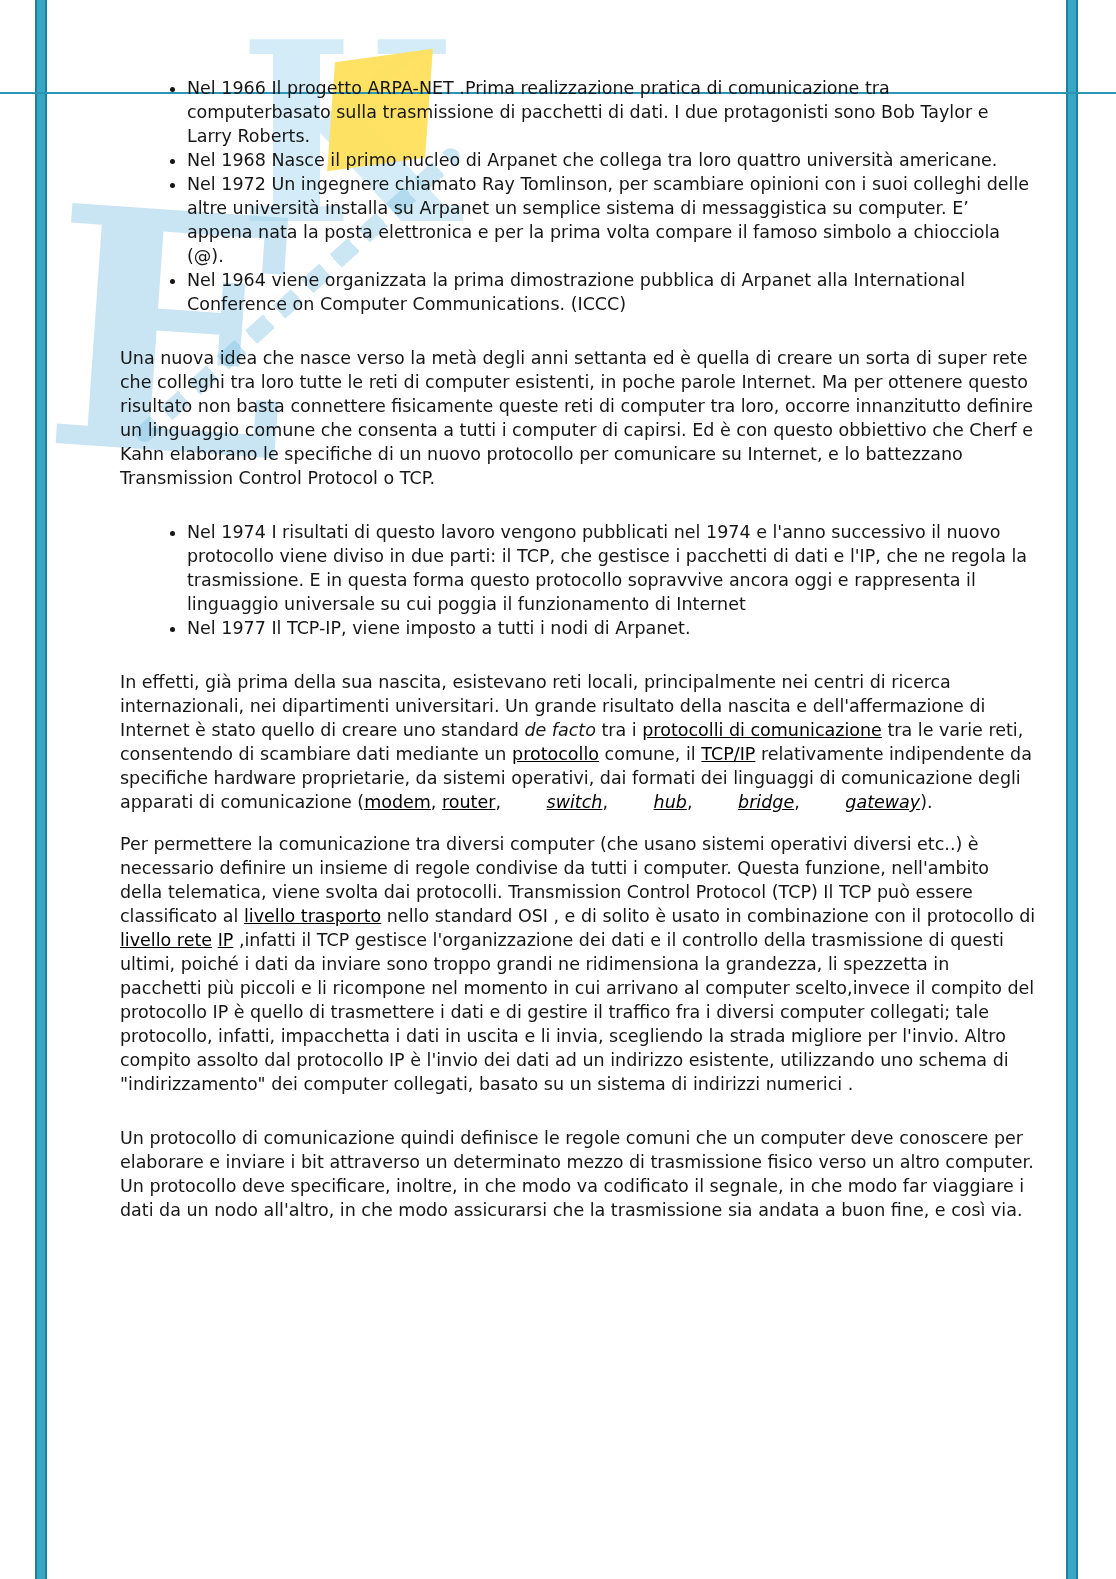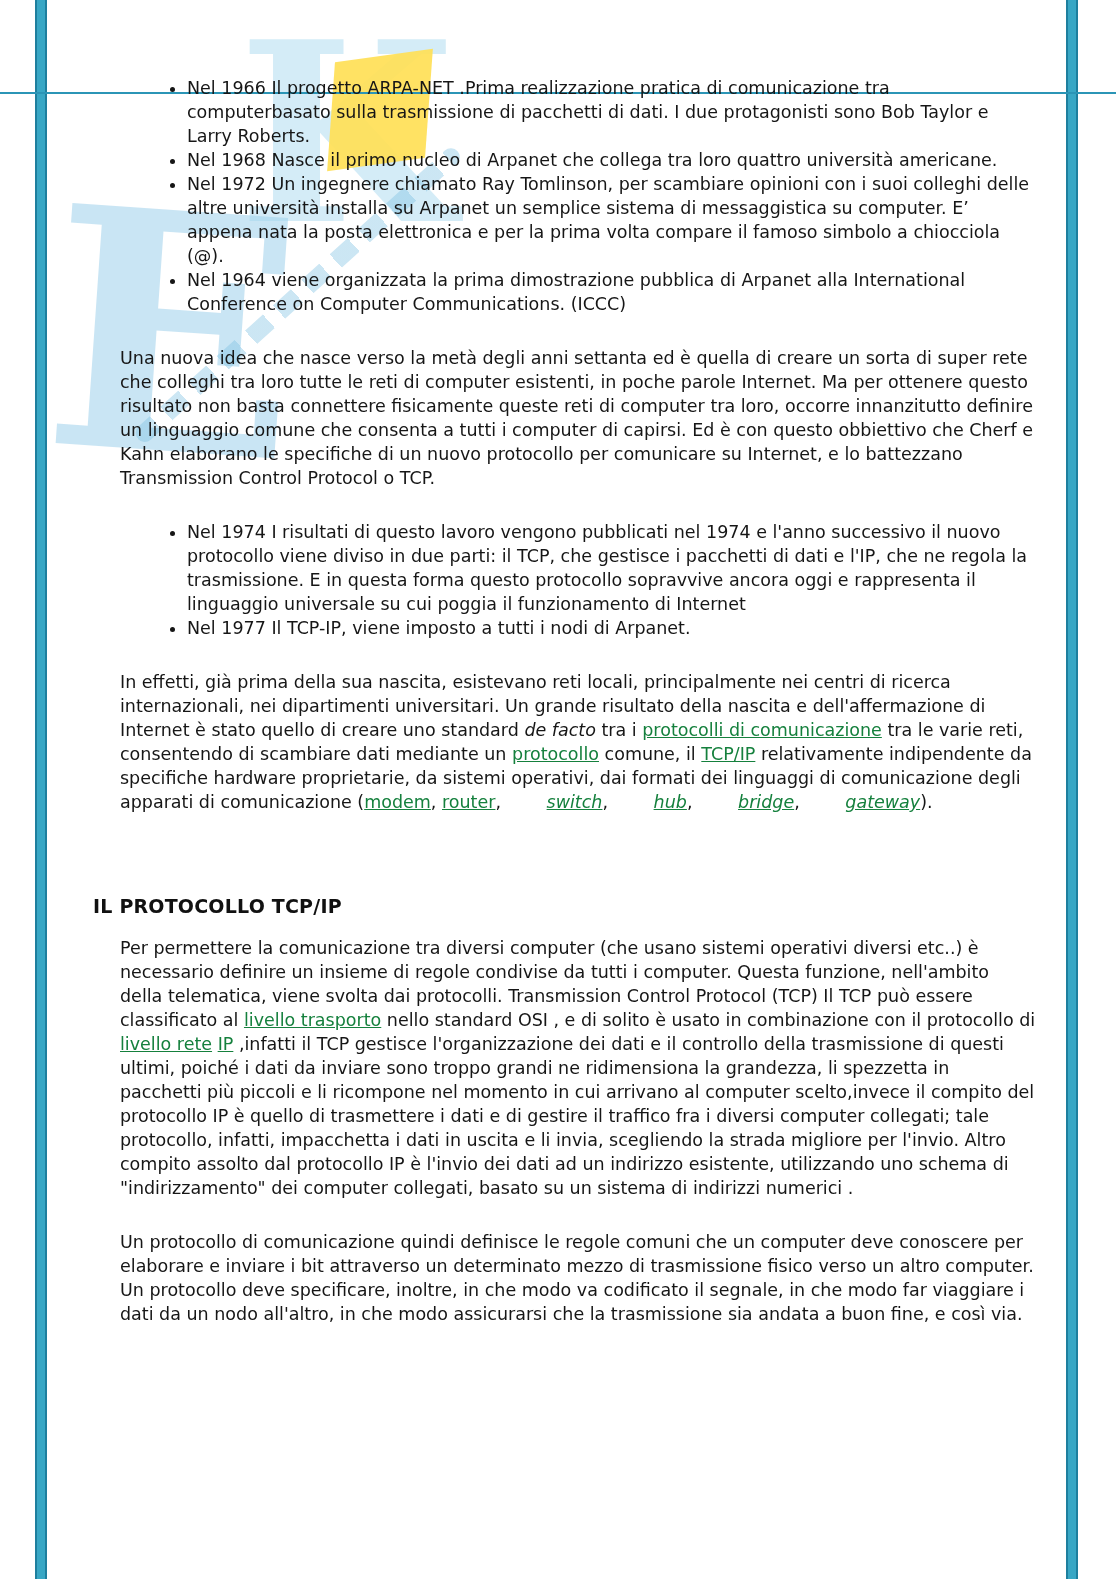--- a/index.html
+++ b/index.html
@@ -58,21 +58,21 @@
   }
   ul { margin: 0; padding: 0 0 0 67px; list-style: disc outside; }
   li { margin: 0; padding: 0; }
   p  { margin: 30px 0 0 0; }
   .gap-list { margin-top: 30px; }
   h2.doc-heading {
     font-size: 19px; font-weight: bold; color: #111;
     margin: 80px 0 0 -27px; letter-spacing: 0.2px;
   }
   .after-heading { margin-top: 18px; }
-  .lnk { color: #15803d; cursor: pointer; }
+  .lnk { color: #000000; cursor: pointer; }
   .em  { font-style: italic; margin-left: 40px; }
 </style>
 </head>
 <body>
 
 <div class="wm">
   <div class="wm-letter wm-a">E</div>
   <div class="wm-letter wm-b">K</div>
   <div class="wm-ribbon"></div>
   <div class="wm-tagline"></div>
@@ -93,19 +93,18 @@
 
   <p>Una nuova idea che nasce verso la metà degli anni settanta ed è quella di creare un sorta di super rete che colleghi tra loro tutte le reti di computer esistenti, in poche parole Internet. Ma per ottenere questo risultato non basta connettere  fisicamente queste reti di computer tra loro, occorre  innanzitutto definire un linguaggio comune che consenta a tutti i computer di capirsi. Ed è con questo obbiettivo che Cherf e Kahn elaborano le specifiche di un nuovo protocollo per comunicare su Internet, e lo battezzano Transmission Control Protocol o TCP.</p>
 
   <ul class="gap-list">
     <li>Nel 1974 I risultati di questo lavoro vengono pubblicati nel 1974 e l'anno successivo il nuovo protocollo viene diviso in due parti: il TCP, che gestisce i pacchetti di dati e l'IP, che ne regola la trasmissione. E in questa forma questo protocollo sopravvive ancora oggi e rappresenta il linguaggio universale su cui poggia il funzionamento di Internet</li>
     <li>Nel 1977 Il TCP-IP, viene imposto a tutti i nodi di Arpanet.</li>
   </ul>
 
   <p><span>In effetti, già prima della sua nascita, esistevano reti locali, principalmente nei centri di ricerca internazionali, nei dipartimenti universitari. Un grande risultato della nascita e dell'affermazione di Internet è stato quello di creare uno standard </span><em>de facto</em><span> tra i </span><a href="#" class="lnk">protocolli di comunicazione</a><span> tra le varie reti, consentendo di scambiare dati mediante un </span><a href="#" class="lnk">protocollo</a><span> comune, il </span><a href="#" class="lnk">TCP/IP</a><span> relativamente indipendente da specifiche hardware proprietarie, da sistemi operativi, dai formati dei linguaggi di comunicazione degli apparati di comunicazione (</span><a href="#" class="lnk">modem</a><span>, </span><a href="#" class="lnk">router</a><span>, </span><a href="#" class="lnk em">switch</a><span>, </span><a href="#" class="lnk em">hub</a><span>, </span><a href="#" class="lnk em">bridge</a><span>, </span><a href="#" class="lnk em">gateway</a><span>).</span></p>
 
-  <h2 class="doc-heading">IL PROTOCOLLO TCP/IP</h2>
 
   <p class="after-heading"><span>Per permettere la  comunicazione tra diversi computer (che usano sistemi operativi diversi etc..)  è necessario definire un insieme di regole condivise da tutti i computer. Questa funzione, nell'ambito della telematica, viene svolta dai protocolli. Transmission Control Protocol (TCP) Il TCP può essere classificato al </span><a href="#" class="lnk">livello trasporto</a><span> nello standard OSI , e di solito è usato in combinazione con il protocollo di </span><a href="#" class="lnk">livello rete</a><span> </span><a href="#" class="lnk">IP</a><span> ,infatti  il TCP gestisce l'organizzazione dei dati e il controllo della trasmissione di questi ultimi, poiché i dati da inviare sono troppo grandi ne ridimensiona la grandezza, li spezzetta in pacchetti più piccoli e li ricompone nel momento in cui arrivano al computer scelto,invece il compito del protocollo IP è quello di trasmettere i dati e di gestire il traffico fra i diversi computer collegati; tale protocollo, infatti, impacchetta i dati in uscita e li invia, scegliendo la strada migliore per l'invio. Altro compito assolto dal protocollo IP è l'invio dei dati ad un indirizzo esistente, utilizzando uno schema di "indirizzamento" dei computer collegati, basato su un sistema di indirizzi numerici .</span></p>
 
   <p>Un protocollo di comunicazione quindi definisce le regole comuni che un computer deve conoscere per elaborare e inviare i bit attraverso un determinato mezzo di trasmissione fisico verso un altro computer. Un protocollo deve specificare, inoltre, in che modo va codificato il segnale, in che modo far viaggiare i dati da un nodo all'altro, in che modo assicurarsi che la trasmissione sia andata a buon fine, e così via.</p>
 
 </div>
 
 </body></html>

